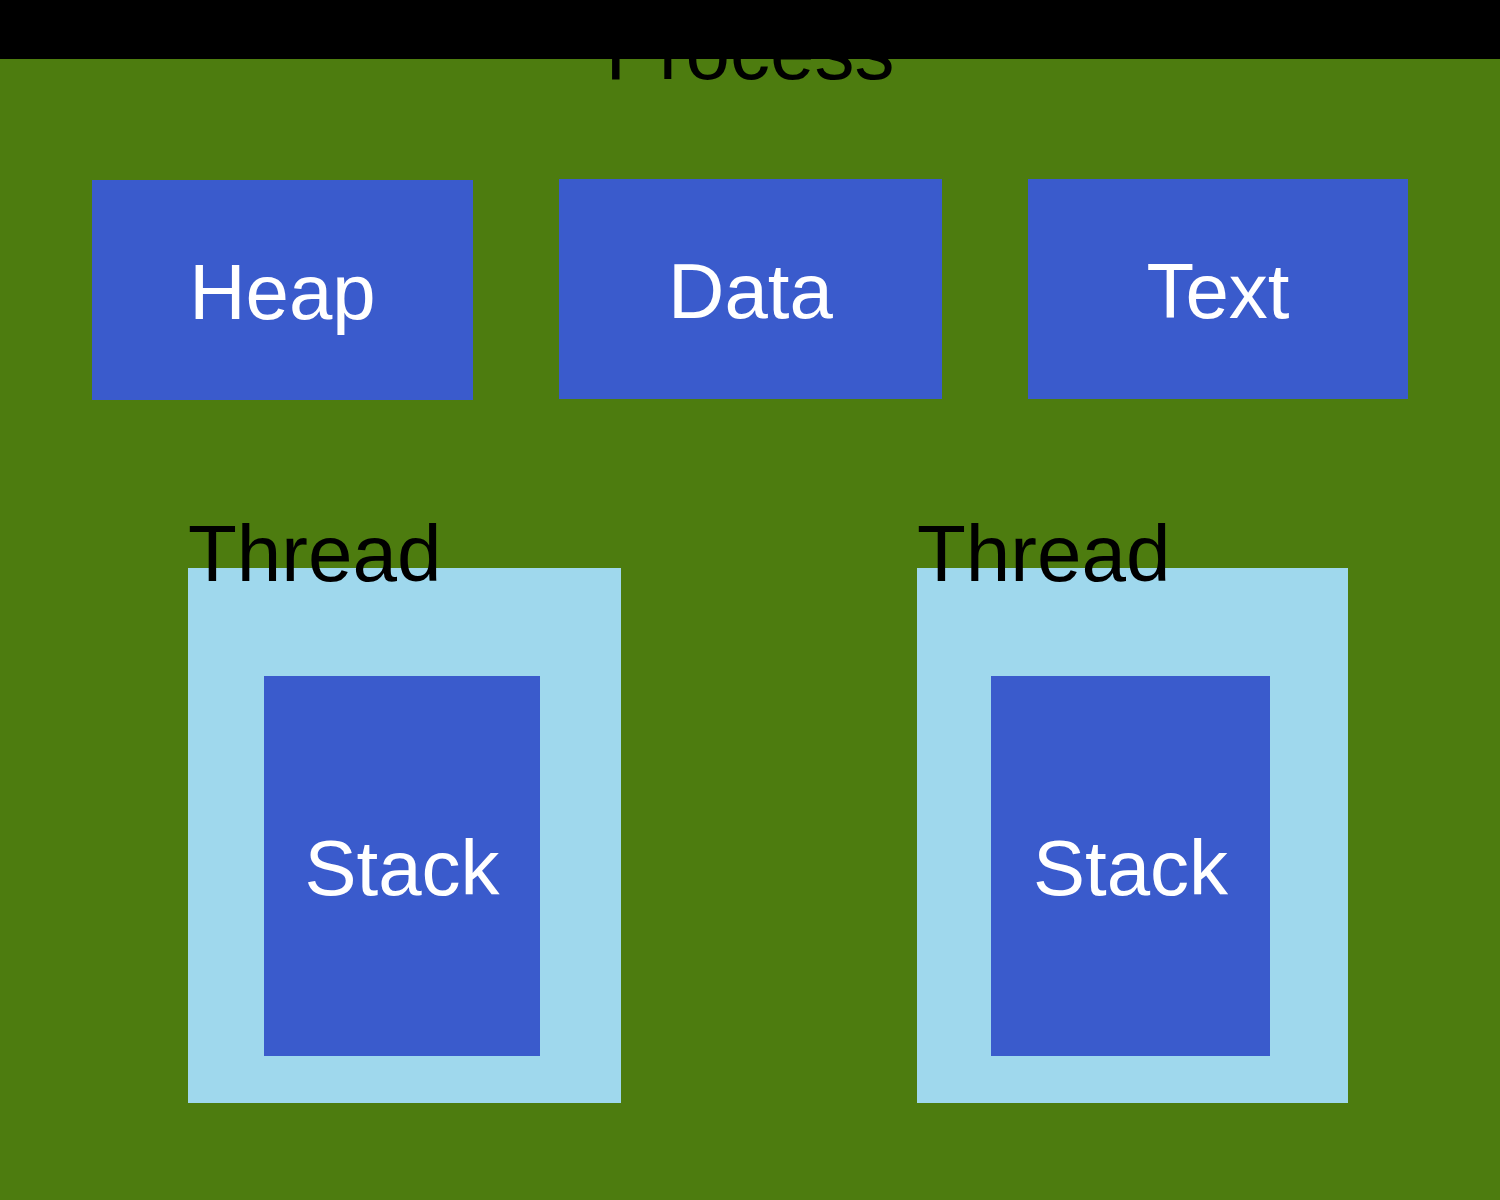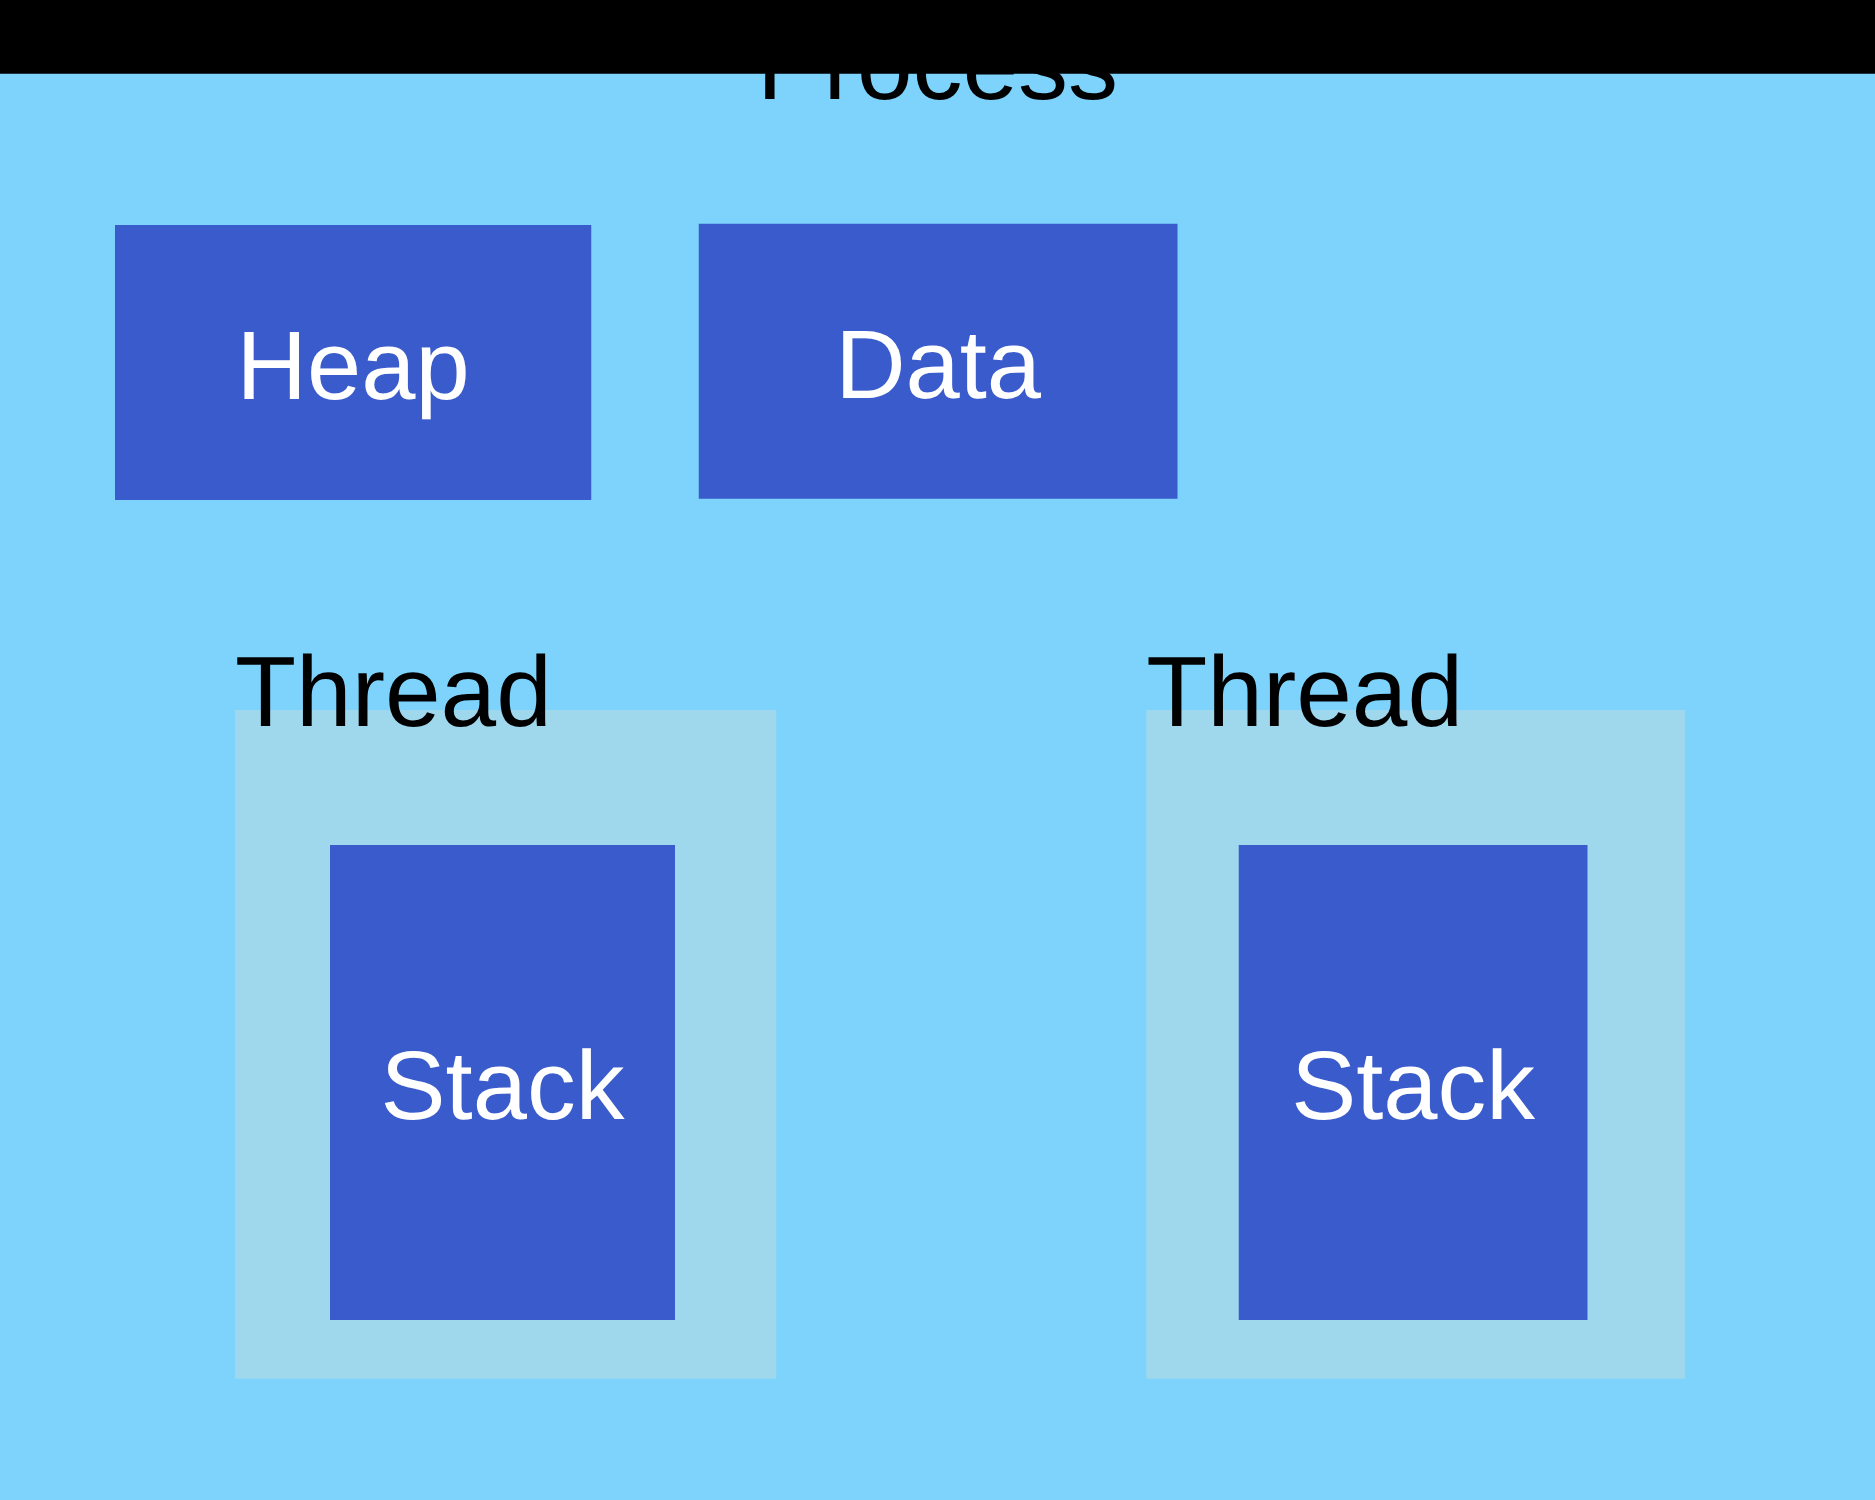--- a/index.html
+++ b/index.html
@@ -6,21 +6,21 @@
   html, body {
     margin: 0;
     padding: 0;
     background: #000000;
   }
 
   .canvas {
     position: relative;
     width: 1500px;
     height: 1200px;
-    background: #7dd3fc;
+    background: #4d7c0f;
     overflow: hidden;
     font-family: "Liberation Sans", sans-serif;
     -webkit-font-smoothing: antialiased;
   }
 
   
   .top-bar {
     position: absolute;
     left: 0;
     top: 0;
@@ -134,20 +134,23 @@
   <div class="top-bar"></div>
 
   <div class="seg-box seg-heap">
     <span class="seg-label">Heap</span>
   </div>
 
   <div class="seg-box seg-data">
     <span class="seg-label">Data</span>
   </div>
 
+  <div class="seg-box seg-text">
+    <span class="seg-label">Text</span>
+  </div>
 
   <div class="thread-group thread-group-1">
     <div class="thread-box"></div>
     <div class="thread-label">Thread</div>
     <div class="stack-box stack-box-1">
       <span class="stack-label">Stack</span>
     </div>
   </div>
 
   <div class="thread-group thread-group-2">

